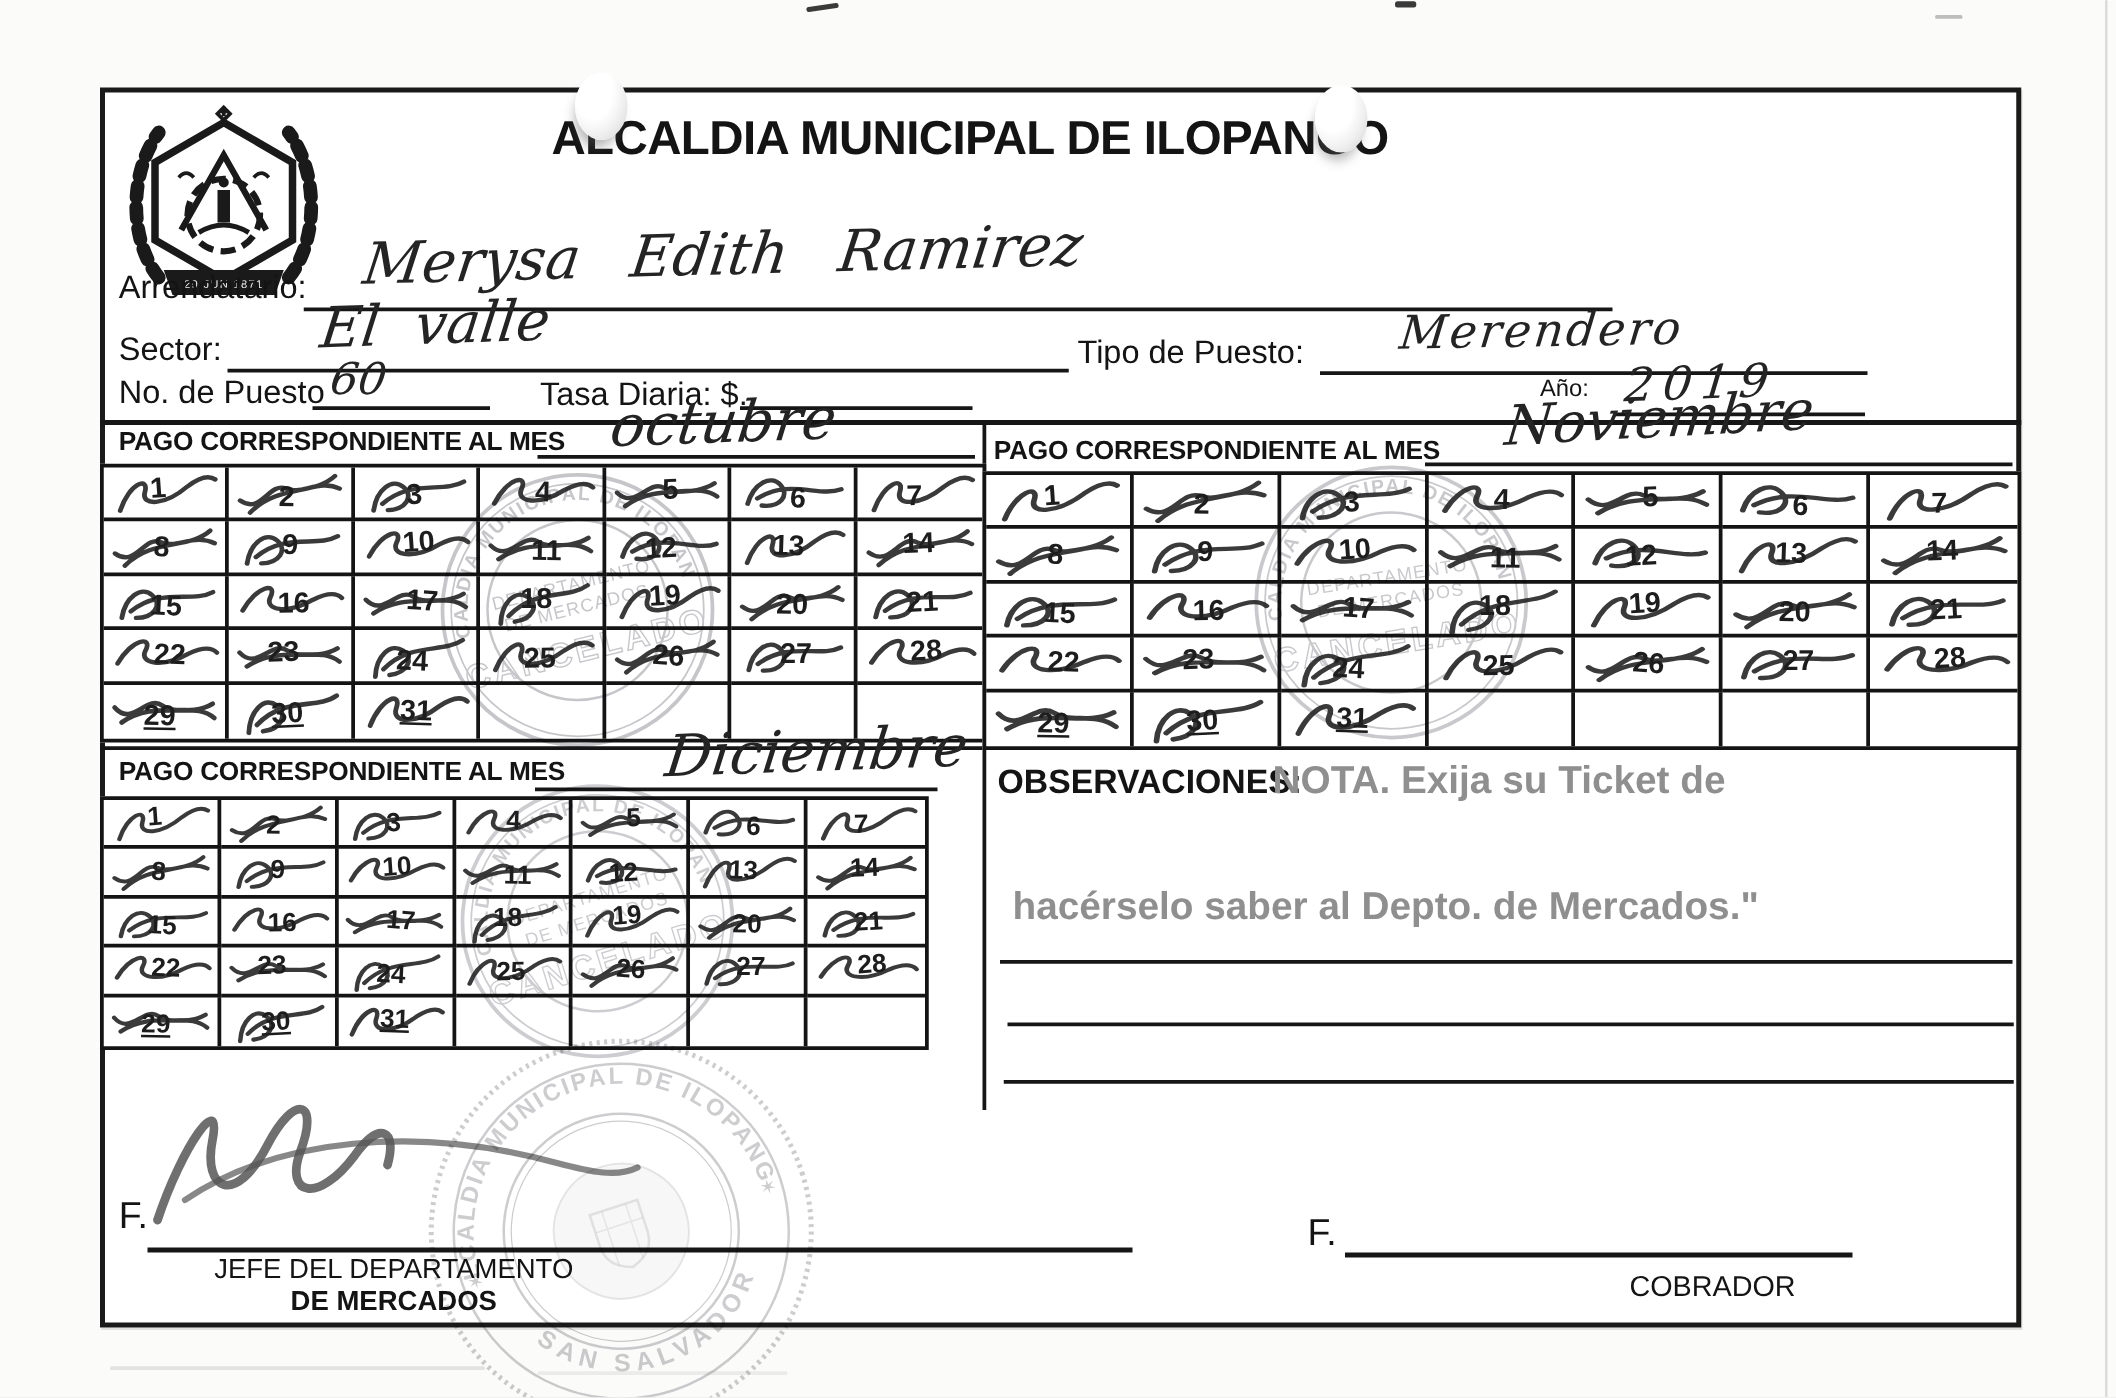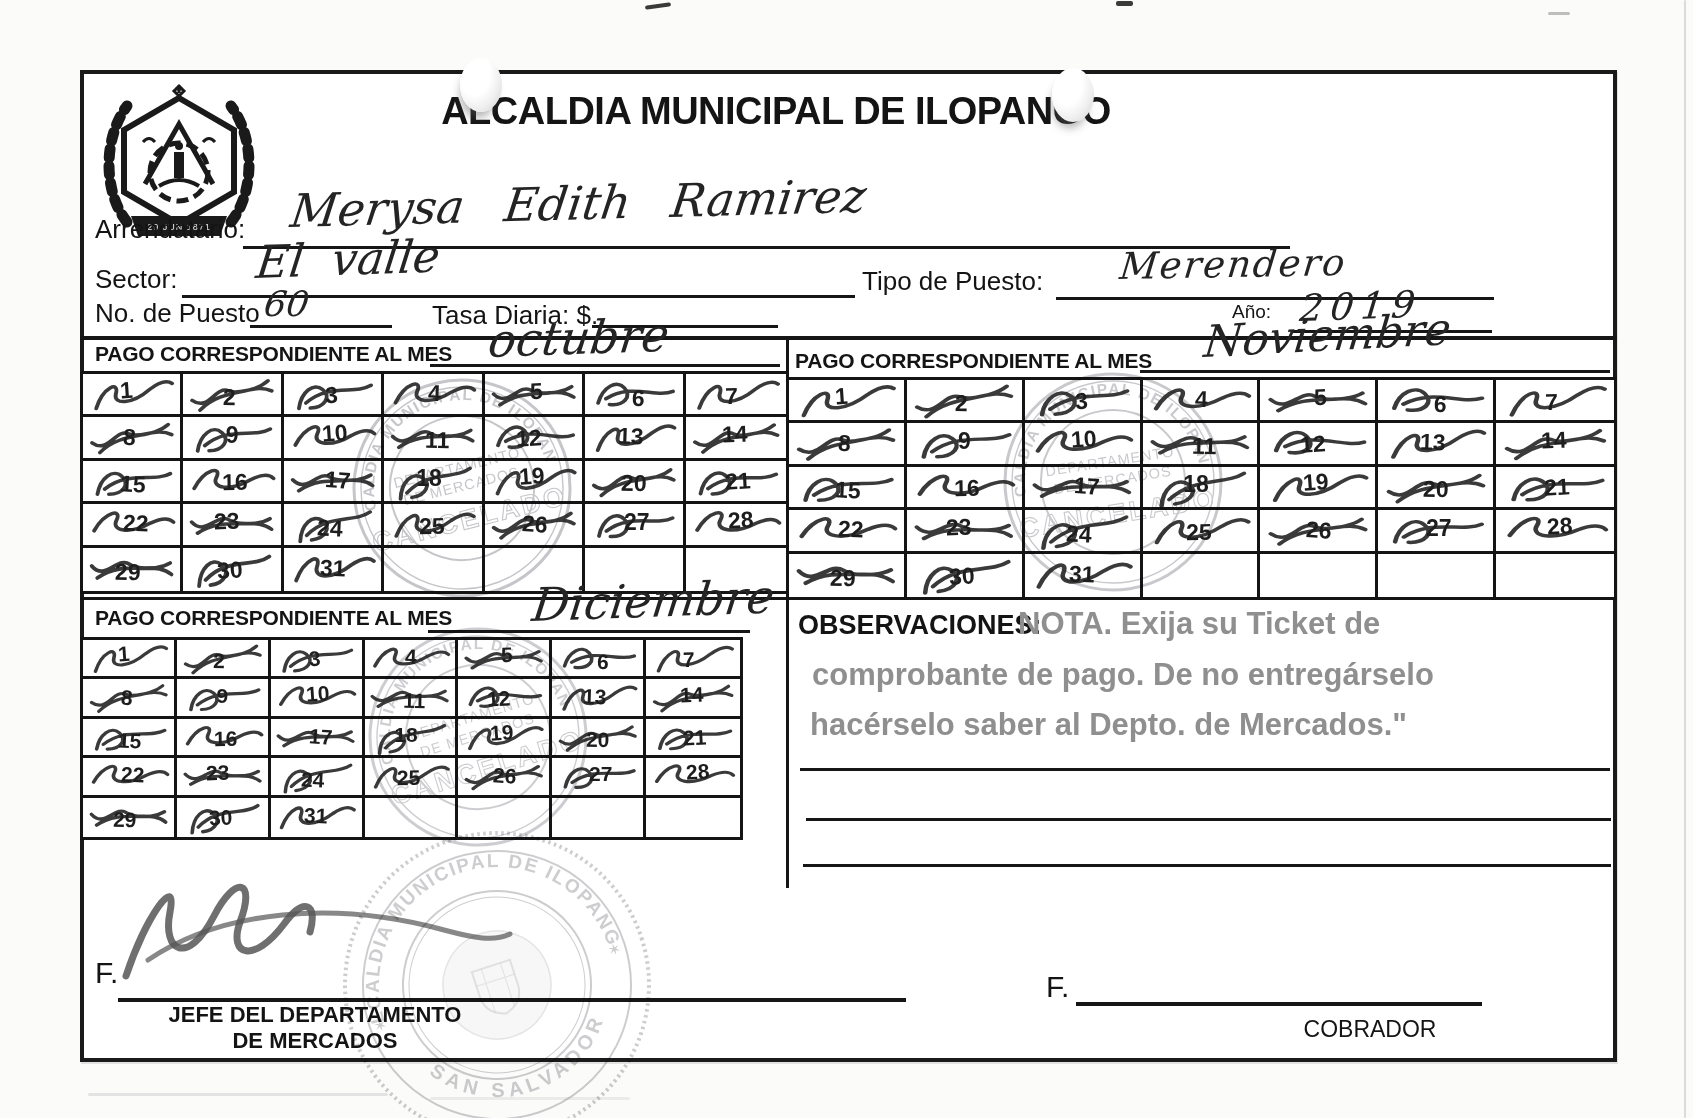--- a/index.html
+++ b/index.html
@@ -12,21 +12,21 @@
   .lbl{position:absolute;white-space:nowrap;color:#141414;line-height:1;}
   .title{font-weight:bold;letter-spacing:-.5px;color:#141414;text-align:center;}
   .hw{position:absolute;font-family:"DejaVu Serif",serif;font-style:italic;color:#242424;
       white-space:nowrap;line-height:1;transform-origin:left bottom;}
   .strip-label{font-weight:bold;font-size:21px;letter-spacing:-.2px;}
   .month-grid{position:absolute;display:grid;grid-template-columns:repeat(7,1fr);
       grid-template-rows:repeat(5,1fr);border:3px solid #141414;background:#fff;box-sizing:border-box;}
   .day-cell{position:relative;border-right:3px solid #141414;border-bottom:3px solid #141414;
       display:flex;align-items:center;justify-content:center;overflow:visible;}
   .day-cell:nth-child(7n){border-right:none;}
-  .day-cell:nth-child(n+29){border-bottom:none;}
+  .day-cell:nth-child(n+29){border-bottom:none;text-decoration:underline;}
   .day-num{font-weight:bold;font-size:23px;color:#1d1d1d;position:relative;z-index:2;}
   .small-days .day-num{font-size:21px;}
   .scribble{position:absolute;left:3%;top:2%;width:94%;height:96%;z-index:3;}
   .stamp{position:absolute;mix-blend-mode:multiply;pointer-events:none;}
   .note{position:absolute;font-weight:bold;font-size:31px;color:#8f8f8f;white-space:nowrap;}
   .pin{position:absolute;width:42px;height:54px;border-radius:50%;z-index:60;
        background:radial-gradient(ellipse at 35% 28%, #ffffff 40%, #efefef 65%, #cfcfcf 100%);
        box-shadow:-3px 9px 9px -3px rgba(90,90,90,.45);}
   .artifact{position:absolute;background:#3a3a3a;border-radius:2px;}
 </style>
@@ -698,33 +698,32 @@
         </svg>
       </div>
       <div class="day-cell"></div>
       <div class="day-cell"></div>
       <div class="day-cell"></div>
       <div class="day-cell"></div>
     </div>
 
   <div class="lbl" style="left:798px;top:612px;font-size:27px;font-weight:bold">OBSERVACIONES:</div>
   <div class="note" style="left:1018px;top:606px">NOTA. Exija su Ticket de</div>
-  <div class="note" style="left:812px;top:657px">comprobante de pago. De no entregárselo</div>
   <div class="note" style="left:810px;top:707px">hacérselo saber al Depto. de Mercados."</div>
   <div class="line" style="left:800px;top:768px;width:810px;height:3px"></div>
   <div class="line" style="left:806px;top:818px;width:805px;height:3px"></div>
   <div class="line" style="left:803px;top:864px;width:808px;height:3px"></div>
 
   <svg class="abs" style="left:112px;top:846px" width="420" height="162" viewBox="0 0 420 162">
     <path d="M14 130 C34 70 66 26 58 66 C50 106 76 120 102 70 C124 28 144 34 128 76 C116 110 142 118 172 78 C192 50 206 58 198 86" fill="none" stroke="#565656" stroke-width="7" stroke-linecap="round" opacity="0.85"></path>
     <path d="M36 114 C110 64 222 54 332 84 C362 92 382 96 398 88" fill="none" stroke="#565656" stroke-width="5" stroke-linecap="round" opacity="0.7"></path>
   </svg>
   <div class="lbl" style="left:95px;top:958px;font-size:30px">F.</div>
   <div class="line" style="left:118px;top:998px;width:788px;height:4px"></div>
-  <div class="lbl" style="left:140px;top:1004px;width:350px;font-size:22px;font-weight:bold;text-align:center">JEFE DEL DEPARTAMENTO</div>
+  <div class="lbl" style="left:140px;top:1004px;width:350px;font-size:22px;font-weight:normal;text-align:center">JEFE DEL DEPARTAMENTO</div>
   <div class="lbl" style="left:140px;top:1030px;width:350px;font-size:22px;font-weight:bold;text-align:center">DE MERCADOS</div>
   <div class="lbl" style="left:1046px;top:972px;font-size:30px">F.</div>
   <div class="line" style="left:1076px;top:1002px;width:406px;height:4px"></div>
   <div class="lbl" style="left:1230px;top:1018px;width:280px;font-size:23px;text-align:center">COBRADOR</div>
 
   <svg class="stamp" style="left:347px;top:373px;color:#9c9ca4;opacity:.58;transform:rotate(-14deg)" width="230" height="230" viewBox="0 0 230 230">
     <use href="#cancel-stamp"></use>
   </svg>
   <svg class="stamp" style="left:998px;top:367px;color:#9c9ca4;opacity:.55;transform:rotate(-9deg)" width="230" height="230" viewBox="0 0 230 230">
     <use href="#cancel-stamp"></use>

